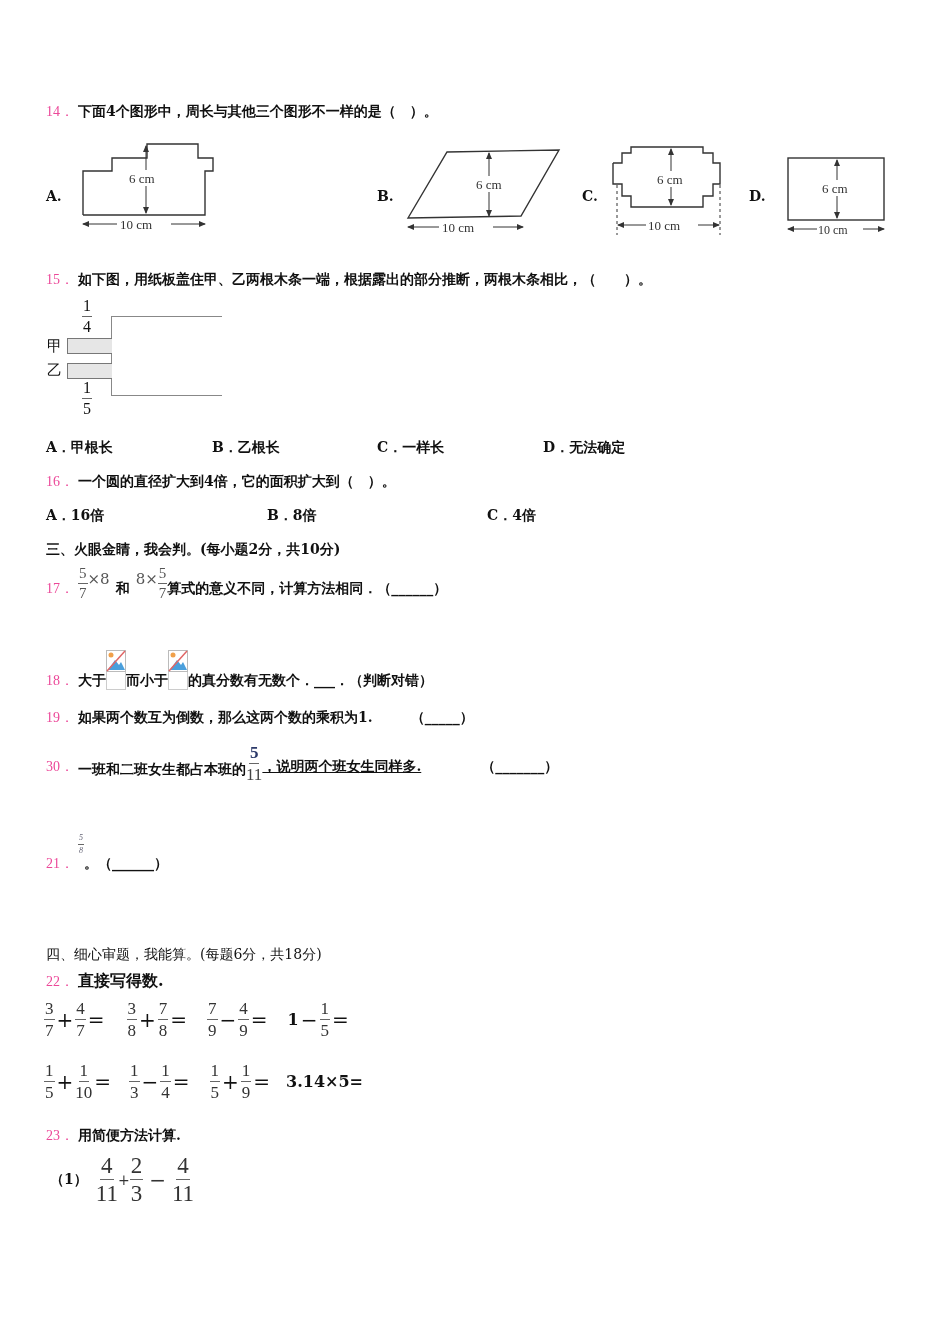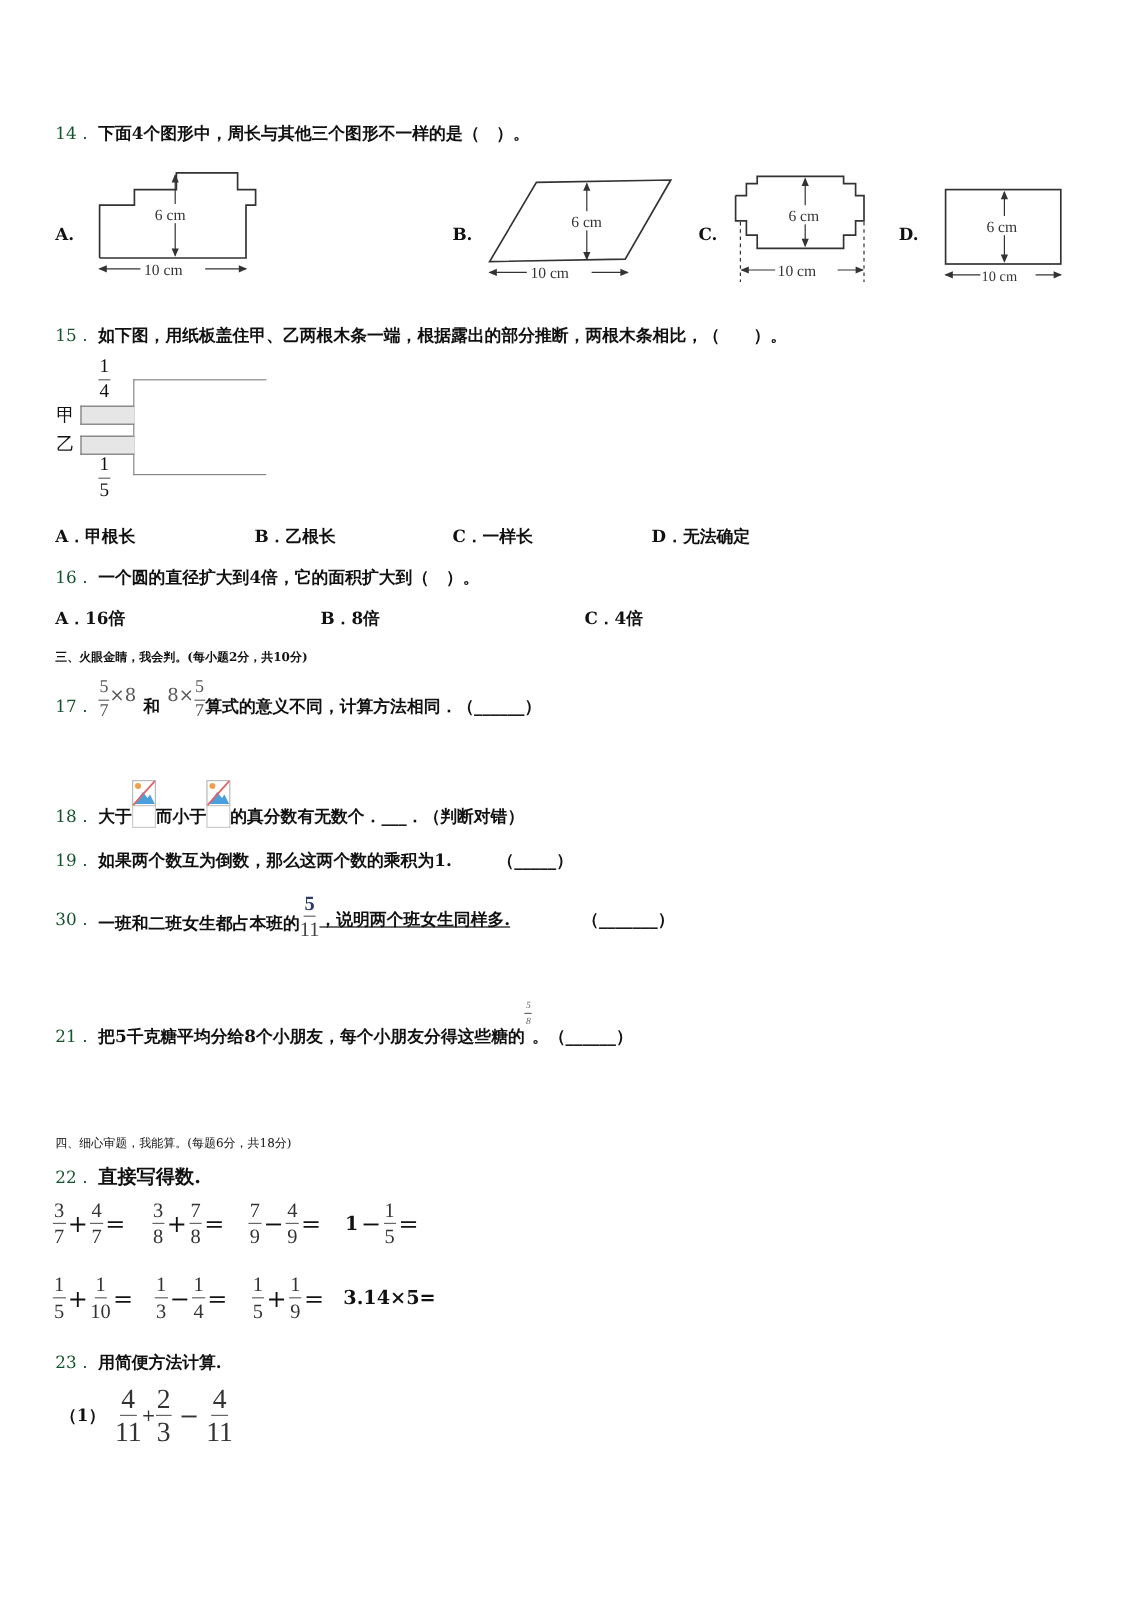--- a/index.html
+++ b/index.html
@@ -1,27 +1,27 @@
 <!DOCTYPE html>
 <html><head>
 <meta charset="utf-8">
 <style>
   html,body{margin:0;padding:0;background:#fff;}
   body{width:950px;height:1344px;position:relative;overflow:hidden;
        font-family:"DejaVu Serif","Liberation Serif",serif;color:#111;}
   .abs{position:absolute;}
   .q{font-size:14px;font-weight:bold;white-space:nowrap;}
-  .qn{font-weight:normal;color:#14532d;margin-right:4px;}
+  .qn{font-weight:normal;color:#ec4899;margin-right:4px;font-family:Liberation Serif, serif;}
   .opt{font-size:14px;font-weight:bold;white-space:nowrap;}
   .frac{display:inline-flex;flex-direction:column;align-items:center;vertical-align:middle;
         font-family:"Liberation Serif",serif;font-weight:normal;line-height:1;}
   .frac .n{padding:0 1px 2px 1px;border-bottom:1px solid #666;}
   .frac .d{padding-top:2px;}
   .gray{color:#555;}
-  .sec{font-size:10px;white-space:nowrap;}
+  .sec{font-size:14px;white-space:nowrap;}
   .big{font-size:16px;}
   .calc{font-size:18px;display:flex;align-items:center;}
   .calc .op{font-size:20px;margin:0 2px;}
   .calc .frac{font-size:17px;color:#333;}
   .brokenimg{display:inline-block;width:20px;height:40px;vertical-align:top;position:relative;border:1px solid #ccc;border-top:none;box-sizing:border-box;}
   .brokenimg svg{position:absolute;left:-1px;top:0;}
   svg text{font-family:"Liberation Serif",serif;}
 </style>
 </head>
 <body>
@@ -173,21 +173,20 @@
   <span class="frac" style="font-size:17px;color:#2c3a6a;">
       <span class="n" style="font-weight:bold;">5</span>
       <span class="d" style="color:#444;">11</span>
     </span>
   <span style="margin-bottom:7px;text-decoration:underline;">，说明两个班女生同样多.</span>
   <span style="margin:0 0 7px 60px;">（_______）</span>
 </div>
 
 <div class="abs q" style="left:46px;top:834px;display:flex;align-items:flex-end;">
   <span class="qn">21．</span>
-  <span>把5千克糖平均分给8个小朋友，每个小朋友分得这些糖的</span>
   <span class="frac" style="font-size:8px;color:#667;font-style:italic;margin-bottom:18px;">
       <span class="n">5</span>
       <span class="d">8</span>
     </span>
   <span>。（______）</span>
 </div>
 
 <div class="abs sec" style="left:46px;top:946px;font-weight:normal;">四、细心审题，我能算。(每题6分，共18分)</div>
 
 <div class="abs q" style="left:46px;top:971px;">

